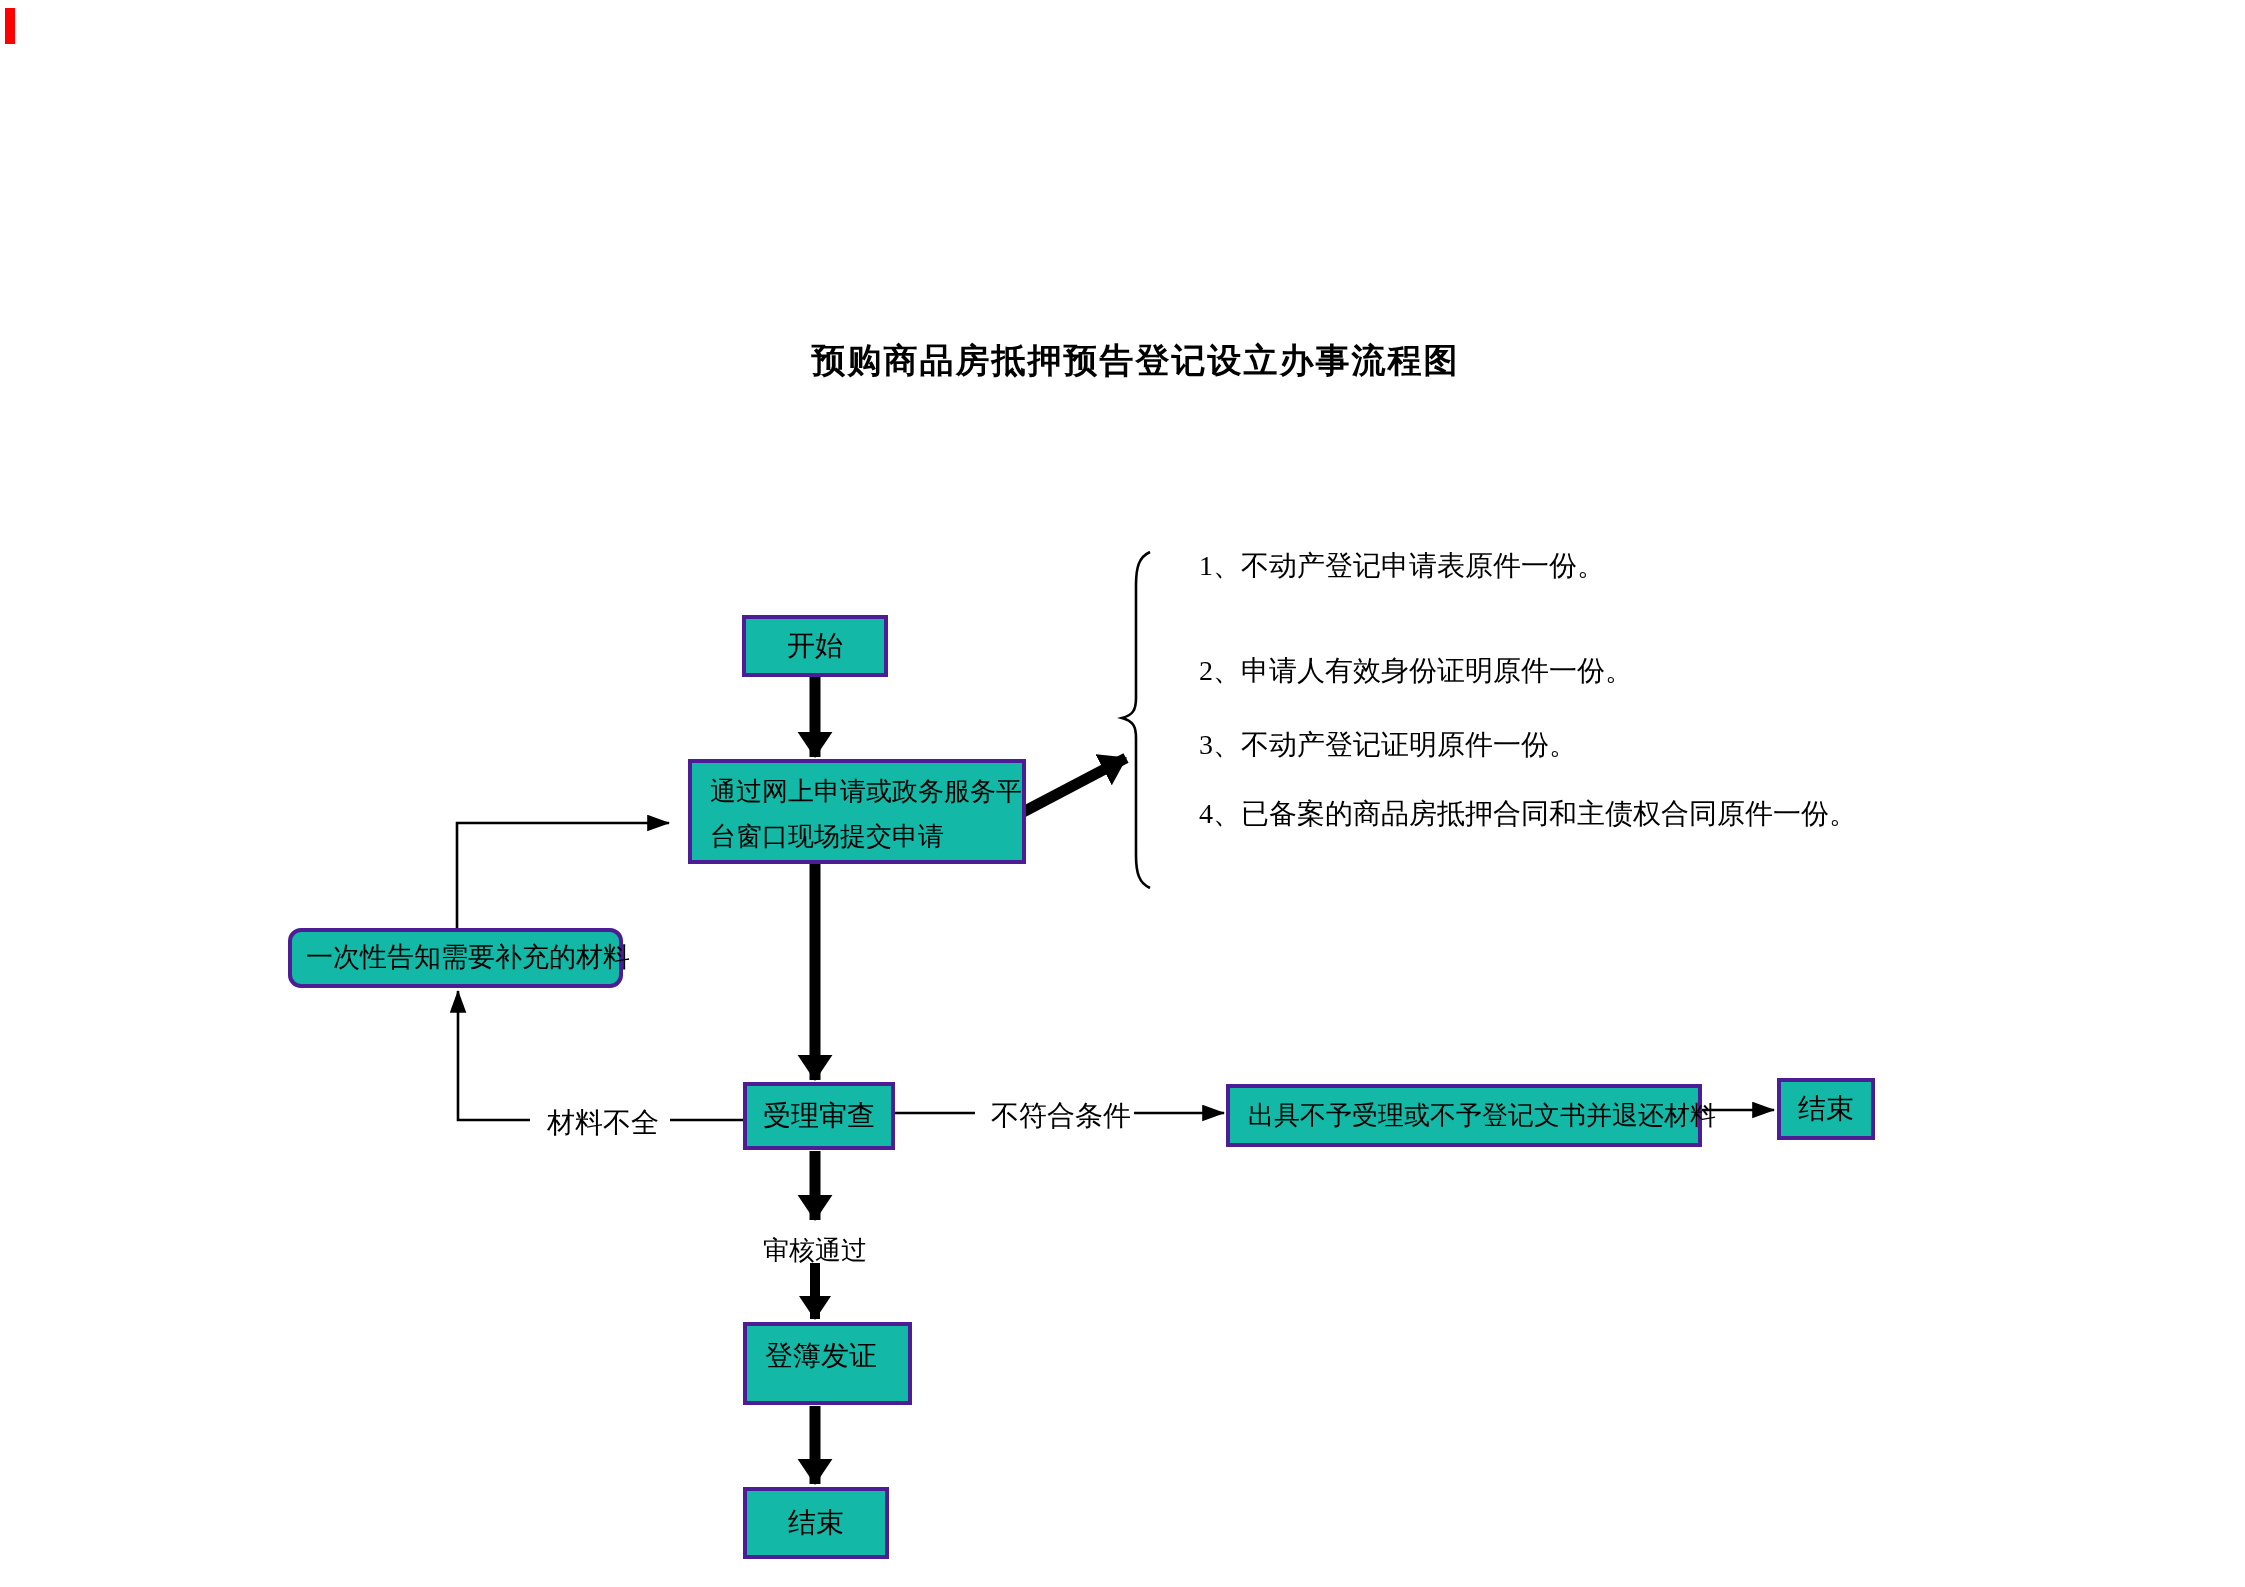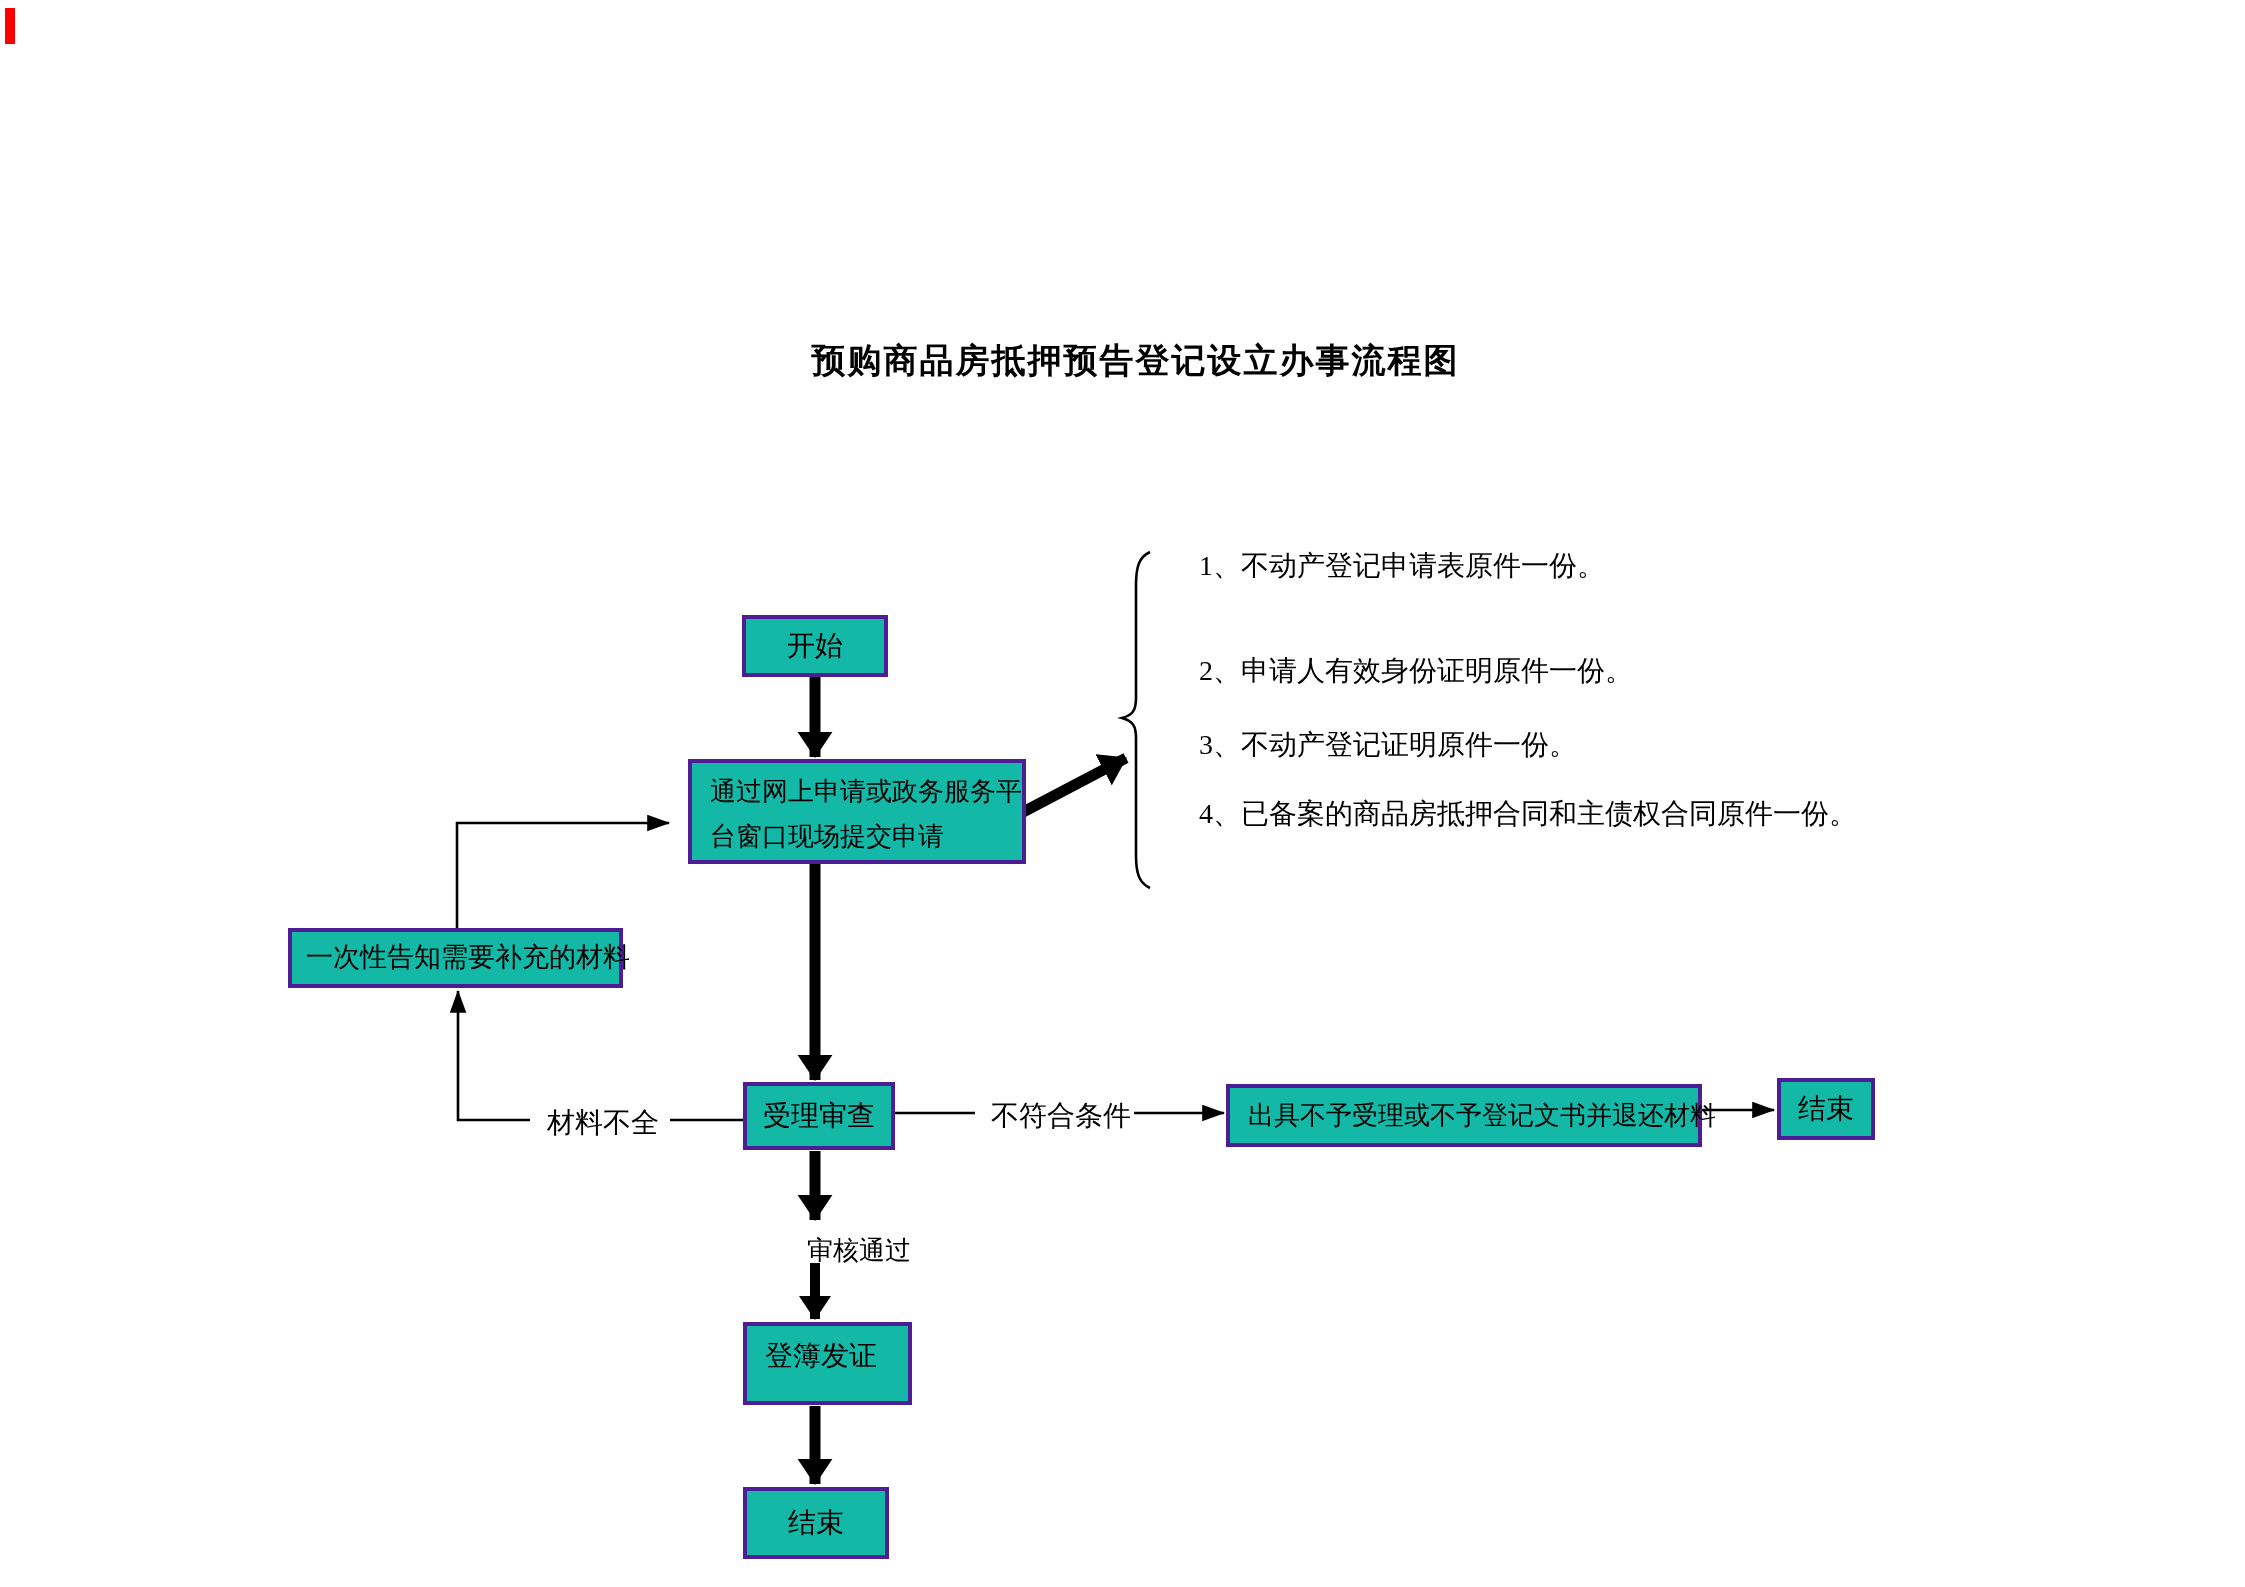--- a/index.html
+++ b/index.html
@@ -78,21 +78,21 @@
 
   <div class="box" style="left:742px;top:615px;width:146px;height:62px;">
     <span>开始</span>
   </div>
 
   <div class="box left" style="left:688px;top:759px;width:338px;height:105px;padding-left:18px;font-size:26px;line-height:45px;display:block;padding-top:6px;">
     <div>通过网上申请或政务服务平</div>
     <div>台窗口现场提交申请</div>
   </div>
 
-  <div class="box left" style="left:288px;top:928px;width:335px;height:60px;padding-left:14px;font-size:27px;">
+  <div class="box left" style="left:288px;top:928px;width:335px;height:60px;padding-left:14px;font-size:27px;border-radius:13px;">
     <span>一次性告知需要补充的材料</span>
   </div>
 
   <div class="box" style="left:743px;top:1082px;width:152px;height:68px;">
     <span>受理审查</span>
   </div>
 
   <div class="box left" style="left:1226px;top:1084px;width:476px;height:63px;padding-left:18px;font-size:26px;">
     <span>出具不予受理或不予登记文书并退还材料</span>
   </div>
@@ -104,20 +104,20 @@
   <div class="box left" style="left:743px;top:1322px;width:169px;height:83px;padding-left:18px;align-items:flex-start;padding-top:12px;">
     <span>登簿发证</span>
   </div>
 
   <div class="box" style="left:743px;top:1487px;width:146px;height:72px;">
     <span>结束</span>
   </div>
 
   <div class="edge-label" style="left:547px;top:1104px;">材料不全</div>
   <div class="edge-label" style="left:991px;top:1097px;">不符合条件</div>
-  <div class="edge-label" style="left:763px;top:1233px;font-size:26px;margin-left:44px;">审核通过</div>
+  <div class="edge-label" style="left:763px;top:1233px;font-size:26px;">审核通过</div>
 
   <div class="material" style="left:1163px;top:547px;">1、不动产登记申请表原件一份。</div>
   <div class="material" style="left:1163px;top:652px;">2、申请人有效身份证明原件一份。</div>
   <div class="material" style="left:1163px;top:726px;">3、不动产登记证明原件一份。</div>
   <div class="material" style="left:1163px;top:795px;">4、已备案的商品房抵押合同和主债权合同原件一份。</div>
 
 </div>
 
 </body></html>

